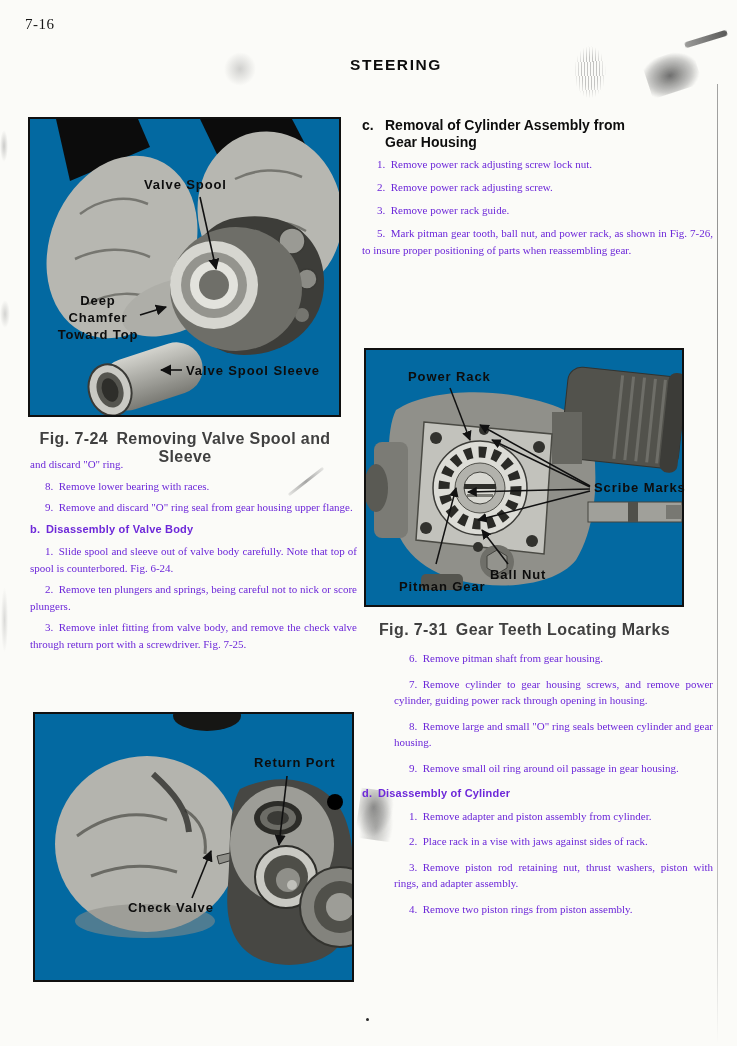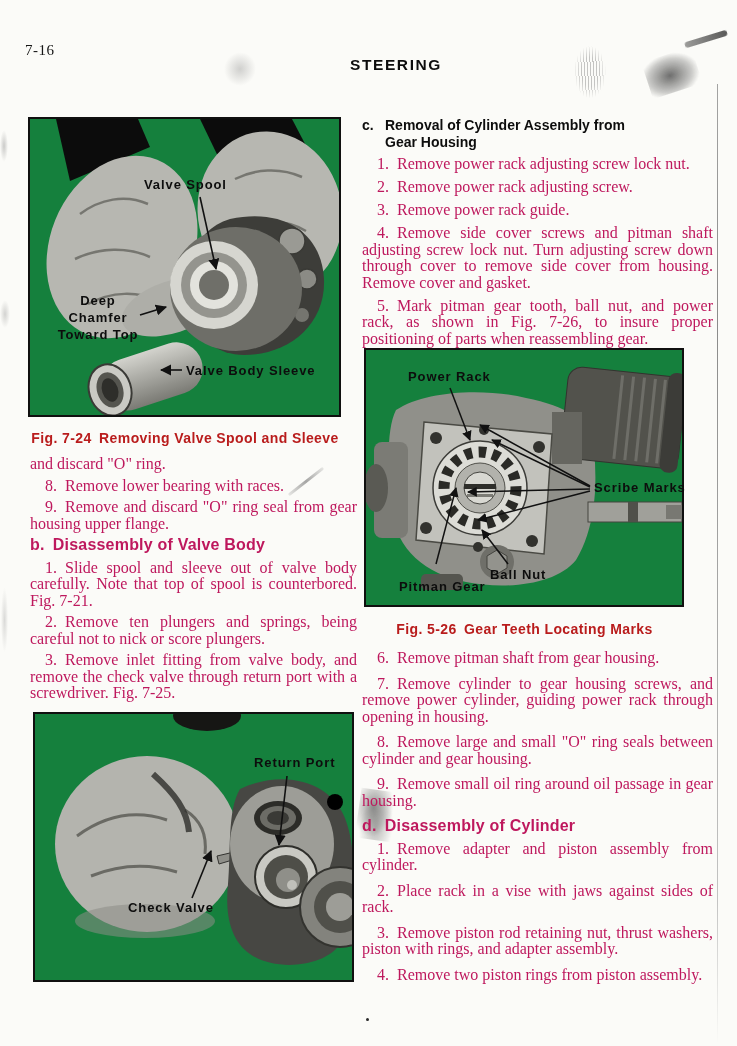--- a/index.html
+++ b/index.html
@@ -1,43 +1,43 @@
 <!DOCTYPE html>
 <html><head>
 <meta charset="utf-8">
 <style>
   html,body{margin:0;padding:0;background:#fafaf7;}
   .page{position:relative;width:737px;height:1046px;background:#fbfbf8;overflow:hidden;
         font-family:"Liberation Serif",serif;color:#161616;}
-  .pagenum{position:absolute;left:25px;top:16px;font-size:15px;letter-spacing:.5px;margin-top:26px;}
+  .pagenum{position:absolute;left:25px;top:16px;font-size:15px;letter-spacing:.5px;}
   .ptitle{position:absolute;left:0;top:56px;width:706px;text-align:center;
           font-family:"Liberation Sans",sans-serif;font-weight:700;font-size:15.5px;letter-spacing:1.6px;color:#0d0d0d;padding-left:43px;}
-  .figure{position:absolute;border:2.5px solid #101010;background:#15803d;}
+  .figure{position:absolute;border:2.5px solid #101010;background:#0369a1;}
   #fig24{left:28px;top:117px;width:309px;height:296px;}
   #fig25{left:33px;top:712px;width:317px;height:266px;text-decoration:underline;}
   #fig26{left:364px;top:348px;width:316px;height:255px;}
   .figure svg{position:absolute;left:0;top:0;width:100%;height:100%;}
   .figlabel{position:absolute;font-family:"Liberation Sans",sans-serif;font-weight:700;
             font-size:13px;letter-spacing:.9px;color:#0d0d0d;white-space:nowrap;line-height:17px;}
   .figlabel.center{text-align:center;white-space:normal;}
   .caption{position:absolute;font-family:"Liberation Sans",sans-serif;font-weight:700;
-           font-size:14px;letter-spacing:.4px;text-align:center;color:#b91c1c;white-space:pre-wrap;}
+           font-size:16px;letter-spacing:.4px;text-align:center;color:#404040;white-space:pre-wrap;}
   #cap24{left:28px;top:430px;width:314px;}
   #cap25{left:33px;top:993px;width:322px;}
   #cap26{left:364px;top:621px;width:321px;}
   .textcol{position:absolute;}
-  .textcol p{margin:0 0 5px;font-size:16px;line-height:16.5px;text-align:justify;color:#be185d;}
+  .textcol p{margin:0 0 5px;font-size:11px;line-height:16.5px;text-align:justify;color:#6d28d9;}
   .ind{text-indent:15px;}
   .subhead{font-family:"Liberation Sans",sans-serif;font-weight:700;font-size:14px;
            letter-spacing:.2px;color:#0d0d0d;text-align:left !important;margin:3px 0 6px !important;}
   #ltext{left:30px;top:456px;width:327px;}
   #rtext1{left:362px;top:117px;width:351px;}
   #rtext1 p{margin-bottom:6.5px;}
   #rtext2{left:362px;top:650px;width:351px;}
-  #rtext2 p{margin-bottom:9px;}
+  #rtext2 p{margin-bottom:9px;margin-left:32px;}
   .chead{display:flex;font-family:"Liberation Sans",sans-serif;font-weight:700;font-size:14px;
          line-height:17px;color:#0d0d0d;margin-bottom:5px;}
   .chead .mk{width:23px;flex:none;}
   .chead .tx{max-width:270px;}
   .smudge{position:absolute;pointer-events:none;}
   #sm-title{left:224px;top:52px;width:32px;height:34px;transform:rotate(14deg);
     background:radial-gradient(ellipse at 50% 50%,rgba(95,95,95,.28),rgba(120,120,120,0) 70%);}
   #sm-scribble{left:574px;top:46px;width:32px;height:52px;border-radius:45%;filter:blur(.4px);
     background:repeating-linear-gradient(86deg,rgba(70,70,70,.30) 0 1px,rgba(0,0,0,0) 1px 3px);
     -webkit-mask-image:radial-gradient(ellipse,#000 40%,transparent 72%);
@@ -118,30 +118,30 @@
 
       <line x1="170" y1="78" x2="186" y2="150" stroke="#111" stroke-width="1.6" marker-end="url(#ah24)"></line>
       <line x1="110" y1="196" x2="136" y2="188" stroke="#111" stroke-width="1.6" marker-end="url(#ah24)"></line>
       <line x1="152" y1="251" x2="131" y2="251" stroke="#111" stroke-width="1.6" marker-end="url(#ah24)"></line>
     </svg>
     <div class="figlabel" style="left:114px;top:57px">Valve Spool</div>
     <div class="figlabel center" style="left:24px;top:173px;width:88px">
       <div>Deep Chamfer</div>
       <div>Toward Top</div>
     </div>
-    <div class="figlabel" style="left:156px;top:243px">Valve Body Sleeve</div>
+    <div class="figlabel" style="left:156px;top:243px">Valve Spool Sleeve</div>
   </div>
   <div class="caption" id="cap24">Fig. 7-24 Removing Valve Spool and Sleeve</div>
 
   <div id="ltext" class="textcol">
     <p>and discard "O" ring.</p>
     <p class="ind">8. Remove lower bearing with races.</p>
     <p class="ind">9. Remove and discard "O" ring seal from gear housing upper flange.</p>
     <p class="subhead">b. Disassembly of Valve Body</p>
-    <p class="ind">1. Slide spool and sleeve out of valve body carefully. Note that top of spool is counterbored. Fig. 7-21.</p>
+    <p class="ind">1. Slide spool and sleeve out of valve body carefully. Note that top of spool is counterbored. Fig. 6-24.</p>
     <p class="ind">2. Remove ten plungers and springs, being careful not to nick or score plungers.</p>
     <p class="ind">3. Remove inlet fitting from valve body, and remove the check valve through return port with a screwdriver. Fig. 7-25.</p>
   </div>
 
   <div class="figure" id="fig25">
     <svg viewBox="0 0 317 266" aria-hidden="true">
       <defs>
         <marker id="ah25" viewBox="0 0 10 10" refX="9" refY="5" markerWidth="7" markerHeight="7" orient="auto-start-reverse">
           <path d="M0,0 L10,5 L0,10 z" fill="#111"></path>
         </marker>
@@ -177,21 +177,20 @@
   </div>
 
   <div id="rtext1" class="textcol">
     <div class="chead">
       <span class="mk">c.</span>
       <span class="tx">Removal of Cylinder Assembly from Gear Housing</span>
     </div>
     <p class="ind">1. Remove power rack adjusting screw lock nut.</p>
     <p class="ind">2. Remove power rack adjusting screw.</p>
     <p class="ind">3. Remove power rack guide.</p>
-    <p class="ind">4. Remove side cover screws and pitman shaft adjusting screw lock nut. Turn adjusting screw down through cover to remove side cover from housing. Remove cover and gasket.</p>
     <p class="ind">5. Mark pitman gear tooth, ball nut, and power rack, as shown in Fig. 7-26, to insure proper positioning of parts when reassembling gear.</p>
   </div>
 
   <div class="figure" id="fig26">
     <svg viewBox="0 0 316 255" aria-hidden="true">
       <defs>
         <marker id="ah26" viewBox="0 0 10 10" refX="9" refY="5" markerWidth="6.5" markerHeight="6.5" orient="auto-start-reverse">
           <path d="M0,0 L10,5 L0,10 z" fill="#111"></path>
         </marker>
       </defs>
@@ -236,21 +235,21 @@
       <line x1="224" y1="139" x2="102" y2="142" stroke="#111" stroke-width="1.5" marker-end="url(#ah26)"></line>
       <line x1="224" y1="141" x2="112" y2="170" stroke="#111" stroke-width="1.5" marker-end="url(#ah26)"></line>
       <line x1="70" y1="214" x2="90" y2="138" stroke="#111" stroke-width="1.5" marker-end="url(#ah26)"></line>
       <line x1="142" y1="214" x2="116" y2="180" stroke="#111" stroke-width="1.5" marker-end="url(#ah26)"></line>
     </svg>
     <div class="figlabel" style="left:42px;top:18px">Power Rack</div>
     <div class="figlabel" style="left:228px;top:129px">Scribe Marks</div>
     <div class="figlabel" style="left:33px;top:228px">Pitman Gear</div>
     <div class="figlabel" style="left:124px;top:216px">Ball Nut</div>
   </div>
-  <div class="caption" id="cap26">Fig. 5-26 Gear Teeth Locating Marks</div>
+  <div class="caption" id="cap26">Fig. 7-31 Gear Teeth Locating Marks</div>
 
   <div id="rtext2" class="textcol">
     <p class="ind">6. Remove pitman shaft from gear housing.</p>
     <p class="ind">7. Remove cylinder to gear housing screws, and remove power cylinder, guiding power rack through opening in housing.</p>
     <p class="ind">8. Remove large and small "O" ring seals between cylinder and gear housing.</p>
     <p class="ind">9. Remove small oil ring around oil passage in gear housing.</p>
     <p class="subhead">d. Disassembly of Cylinder</p>
     <p class="ind">1. Remove adapter and piston assembly from cylinder.</p>
     <p class="ind">2. Place rack in a vise with jaws against sides of rack.</p>
     <p class="ind">3. Remove piston rod retaining nut, thrust washers, piston with rings, and adapter assembly.</p>

